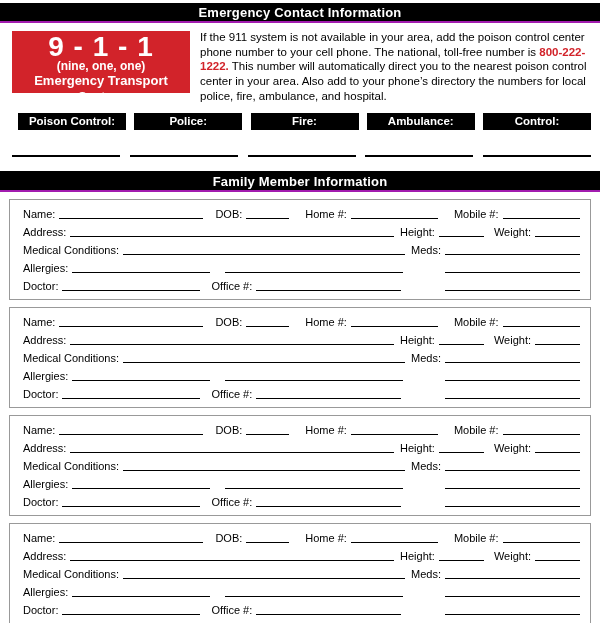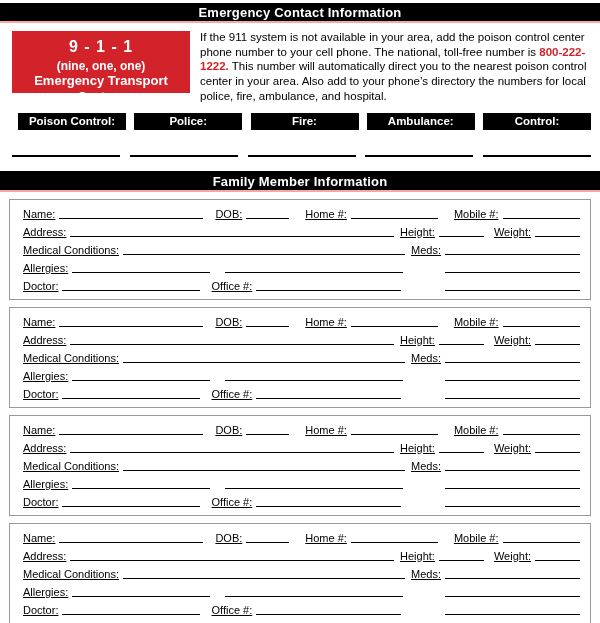--- a/index.html
+++ b/index.html
@@ -7,32 +7,32 @@
   body {
     width: 600px; height: 623px; overflow: hidden;
     background: #ffffff;
     font-family: "Liberation Sans", sans-serif;
     color: #000;
   }
   .section-bar {
     margin-top: 3px;
     width: 600px; height: 20px;
     background: #000;
-    border-bottom: 2px solid #fca5a5;
+    border-bottom: 2px solid #a21caf;
     color: #fff; font-weight: bold; font-size: 13px;
     text-align: center; line-height: 20px;
     letter-spacing: .2px;
   }
   .intro-row { display: flex; margin: 8px 5px 0 12px; align-items: flex-start; }
   .badge-911 {
     width: 178px; height: 62px; flex-shrink: 0;
     background: #D2232A; color: #fff; text-align: center;
     padding-top: 3px;
   }
-  .badge-number { font-size: 16px; font-weight: bold; line-height: 26px; letter-spacing: 1px; text-align: center; }
+  .badge-number { font-size: 28px; font-weight: bold; line-height: 26px; letter-spacing: 1px; text-align: center; }
   .badge-sub { font-size: 12px; font-weight: bold; line-height: 13px; }
   .badge-cap { font-size: 13px; font-weight: bold; line-height: 16px; }
   .intro-text {
     flex: 1; margin: -1px 0 0 10px;
     font-size: 11.5px; line-height: 14.7px;
   }
   .intro-text .phone { color: #D2232A; font-weight: bold; }
 
   .contact-boxes {
     display: flex; justify-content: space-between;
@@ -53,21 +53,21 @@
   .family-bar { margin-top: 14px; height: 21px; line-height: 21px; }
 
   .fblock {
     margin: 7px 9px 0 9px;
     height: 101px;
     border: 1px solid #999;
     padding: 4px 10px 0 13px;
   }
   .frow {
     display: flex; align-items: flex-end;
-    height: 18px; font-size: 11px; white-space: nowrap; text-decoration: underline;
+    height: 18px; font-size: 11px; white-space: nowrap;
   }
   .flabel { padding-right: 4px; line-height: 15px; }
   .fline { border-bottom: 1px solid #000; margin-bottom: 3px; flex-shrink: 0; }
   .fspacer { flex: 1 1 auto; }
   .wflex { flex: 1 1 auto; }
   .w144 { width: 144px; margin-right: 12px; }
   .w43  { width: 43px;  margin-right: 16px; }
   .w87  { width: 87px;  margin-right: 16px; }
   .w45  { width: 45px; }
   .w45g { width: 45px; margin-right: 10px; }

